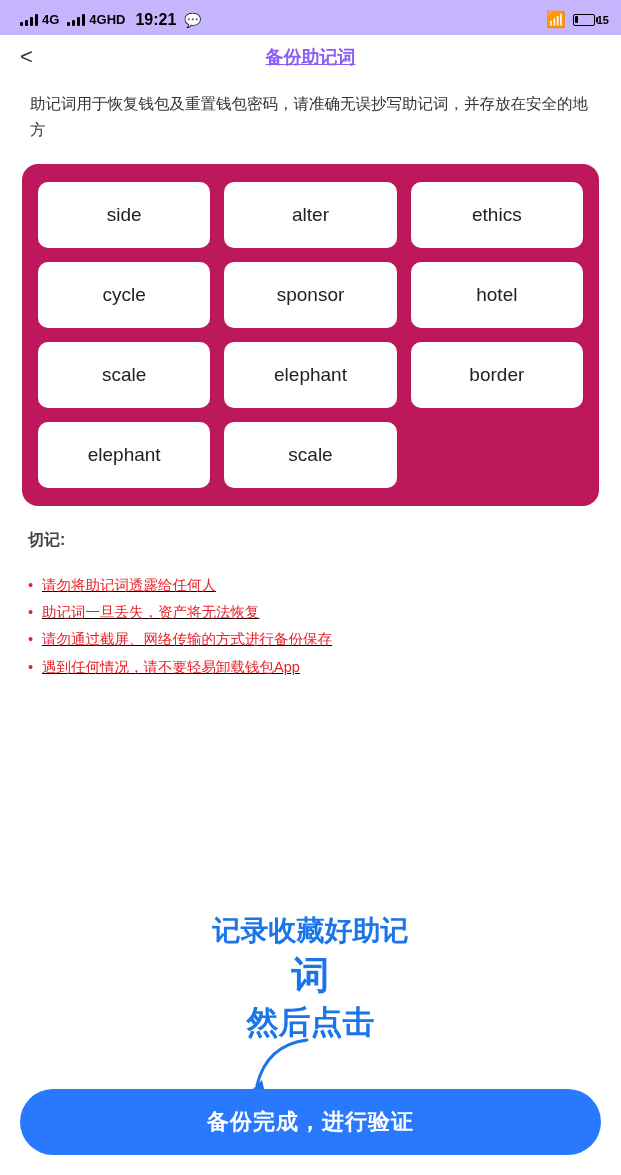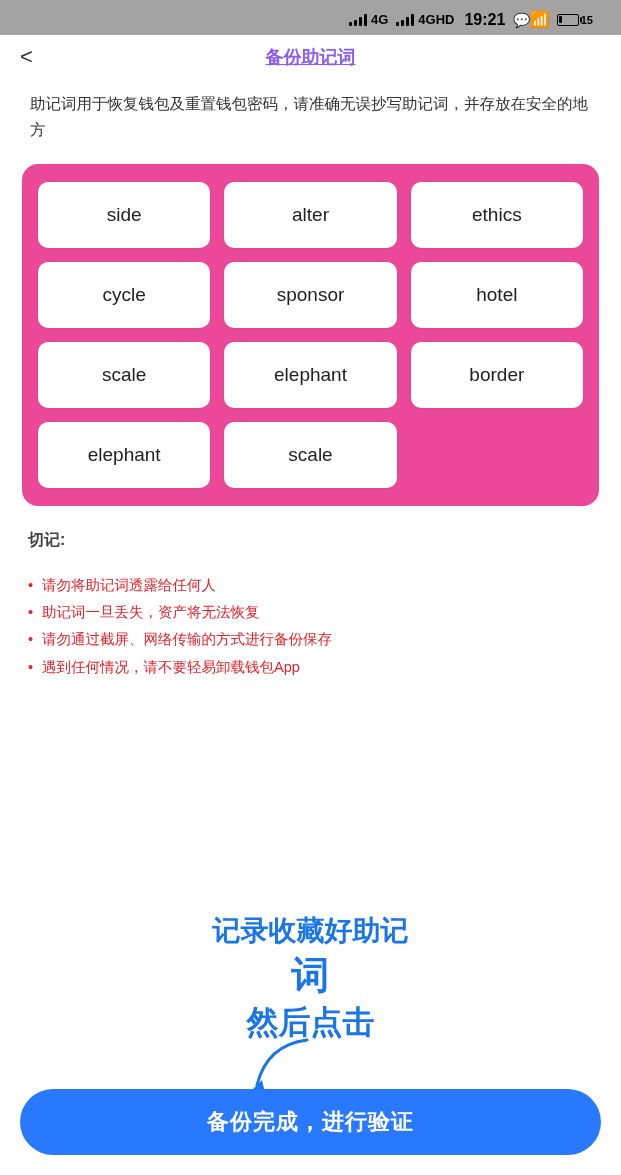--- a/index.html
+++ b/index.html
@@ -9,24 +9,24 @@
       min-height: 1175px;
       background: #ffffff;
       font-family: -apple-system, "PingFang SC", "Helvetica Neue", Arial, sans-serif;
       position: relative;
       overflow-x: hidden;
     }
 
     
     .status-bar {
       display: flex;
-      justify-content: flex-end;
-      align-items: center;
-      padding: 10px 28px 6px 20px;
-      background: #a3a3a3;
+      justify-content: space-between;
+      align-items: center;
+      padding: 10px 12px 6px 20px;
+      background: #c4b5fd;
     }
     .status-left {
       display: flex;
       align-items: center;
       gap: 4px;
       font-size: 13px;
       font-weight: 600;
       color: #000;
     }
     .signal-bars {
@@ -122,21 +122,21 @@
     .desc-section {
       padding: 10px 30px 20px 30px;
       font-size: 15.5px;
       color: #333;
       line-height: 1.7;
     }
 
     
     .mnemonic-container {
       margin: 0 22px 24px 22px;
-      background: #ec4899;
+      background: #be185d;
       border-radius: 16px;
       padding: 18px 16px;
     }
     .mnemonic-grid {
       display: grid;
       grid-template-columns: repeat(3, 1fr);
       gap: 14px;
     }
     .mnemonic-cell {
       background: #ffffff;
@@ -156,20 +156,21 @@
       padding: 0 28px 30px 28px;
     }
     .warning-title {
       font-size: 16px;
       font-weight: 700;
       color: #404040;
       margin-bottom: 22px;
     }
     .warning-list {
       list-style: none;
+      text-decoration: underline;
     }
     .warning-list li {
       font-size: 14.5px;
       color: #e8222a;
       line-height: 1.75;
       padding-left: 14px;
       position: relative;
       margin-bottom: 2px;
     }
     .warning-list li::before {

